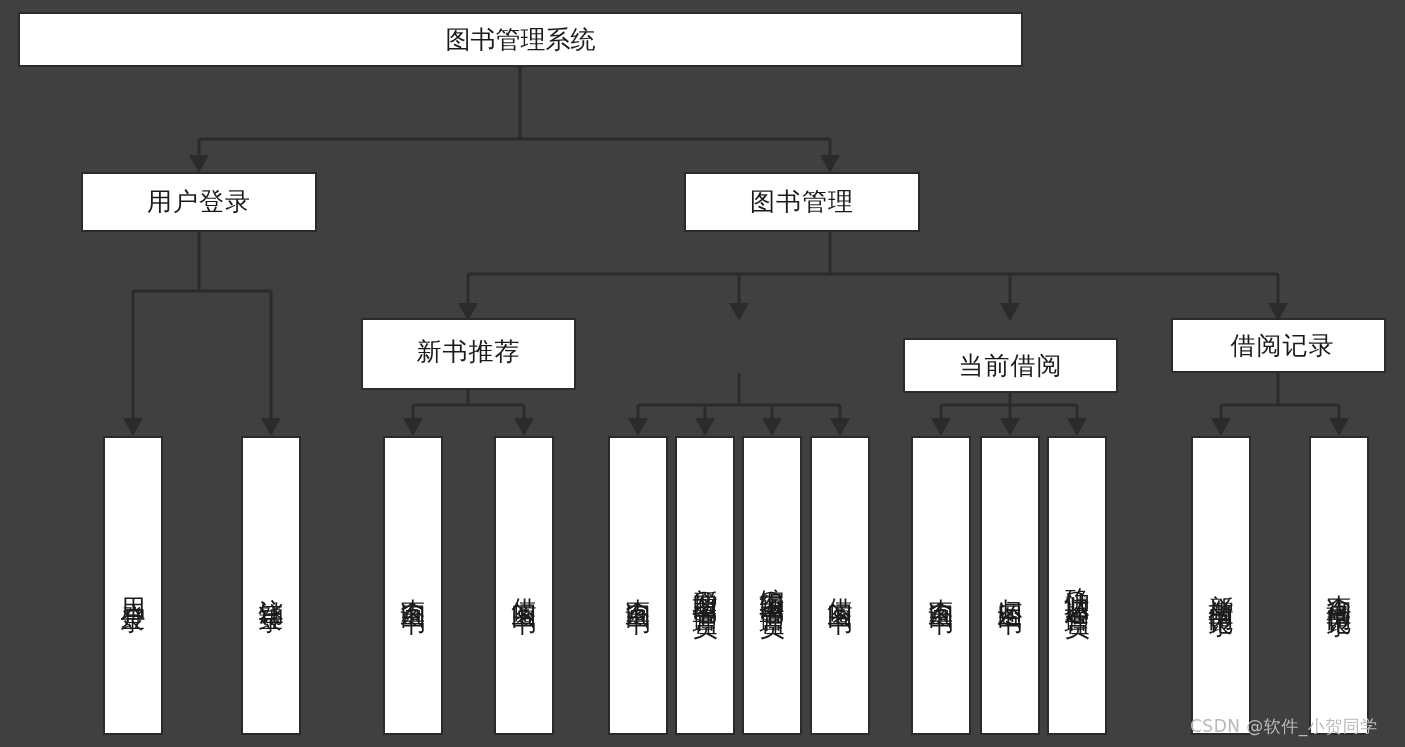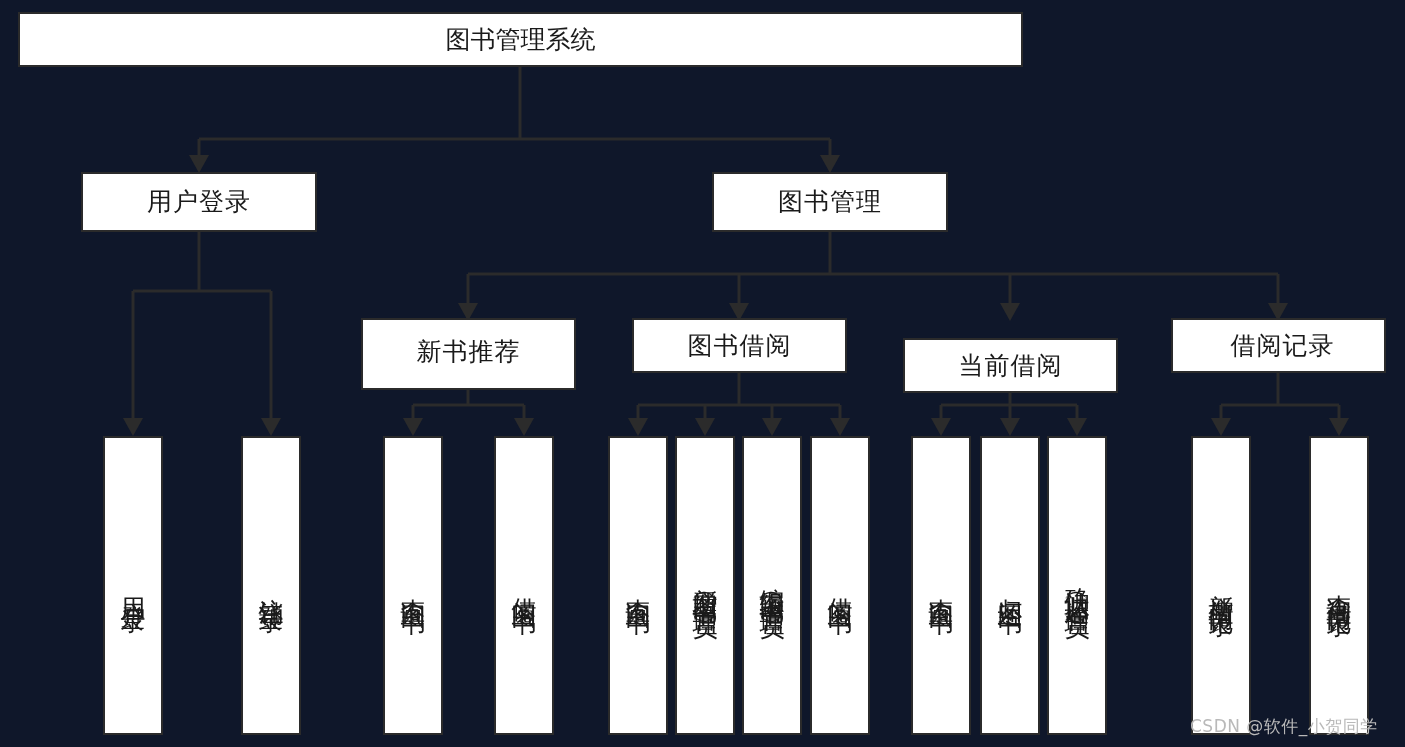--- a/index.html
+++ b/index.html
@@ -4,21 +4,21 @@
 <style>
   html, body {
     margin: 0;
     padding: 0;
     background: #ffffff;
   }
   #canvas {
     position: relative;
     width: 1405px;
     height: 747px;
-    background: #0f172a;
+    background: #404040;
     font-family: "DejaVu Sans", "Liberation Sans", sans-serif;
     overflow: hidden;
   }
   #edges {
     position: absolute;
     left: 0;
     top: 0;
     width: 1405px;
     height: 747px;
     pointer-events: none;
@@ -146,30 +146,27 @@
     </g>
   </svg>
 
   <div class="node root" style="left:18px; top:12px; width:1005px; height:55px;">
     <span>图书管理系统</span>
   </div>
 
   <div class="node horiz" style="left:81px; top:172px; width:236px; height:60px;">
     <span>用户登录</span>
   </div>
-  <div class="node horiz" style="left:712px; top:172px; width:236px; height:60px;">
+  <div class="node horiz" style="left:684px; top:172px; width:236px; height:60px;">
     <span>图书管理</span>
   </div>
 
   <div class="node horiz" style="left:361px; top:318px; width:215px; height:72px;font-family:Liberation Mono, monospace;">
     <span>新书推荐</span>
   </div>
-  <div class="node horiz" style="left:632px; top:318px; width:215px; height:55px;">
-    <span>图书借阅</span>
-  </div>
   <div class="node horiz" style="left:903px; top:318px; width:215px; height:55px;margin-top:20px;">
     <span>当前借阅</span>
   </div>
   <div class="node horiz" style="left:1171px; top:318px; width:215px; height:55px;padding-left:8px;">
     <span>借阅记录</span>
   </div>
 
   <div class="node leaf" style="left:103px; top:436px; width:60px; height:299px;">
     <span class="vtext">用户登录</span>
   </div>

